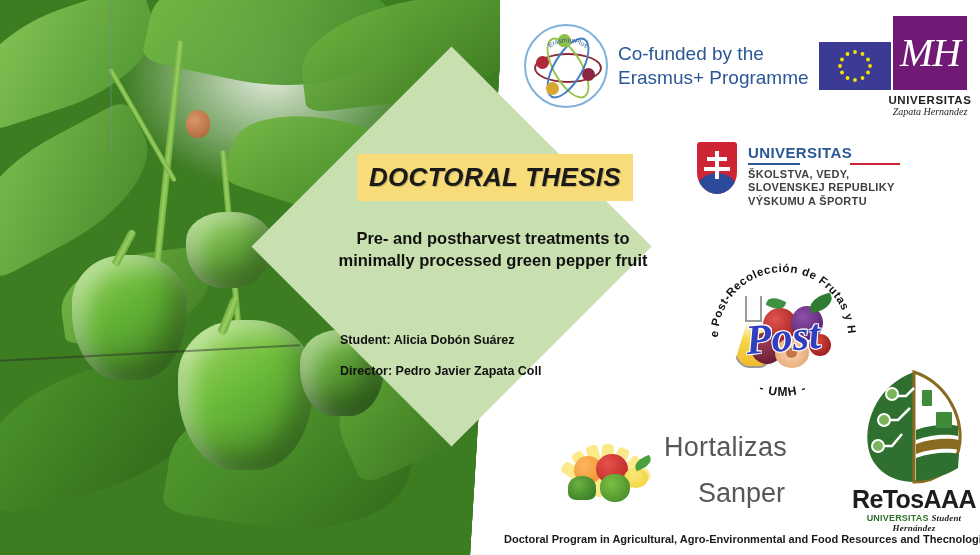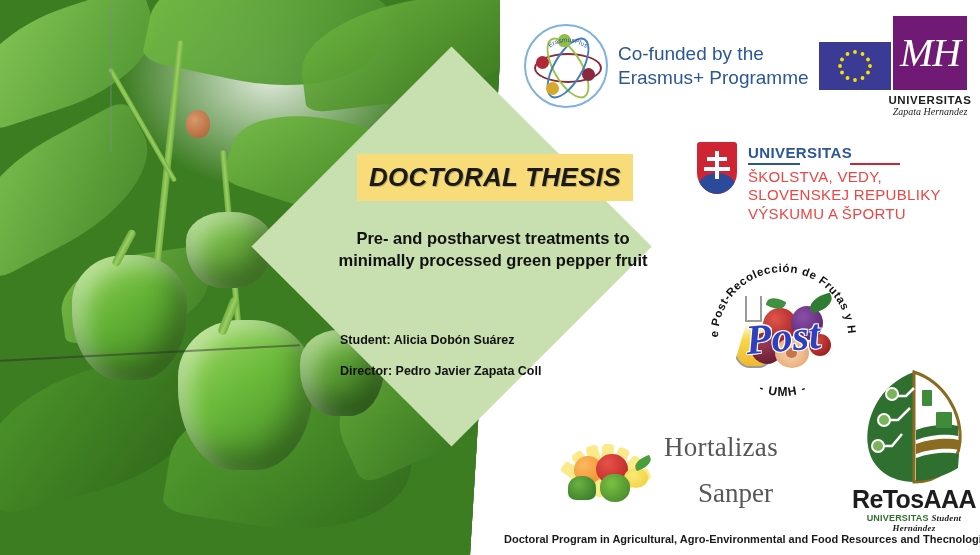--- a/index.html
+++ b/index.html
@@ -258,25 +258,25 @@
     letter-spacing: .4px;
     color: #2b5796;
   }
   .min-rule {
     height: 2px;
     width: 152px;
     margin: 2px 0 3px 0;
     background: linear-gradient(90deg,#2b5796 0 34%, #ffffff 34% 67%, #cf2434 67% 100%);
   }
   .min-lines {
-    font-size: 15px;
-    font-weight: normal;
+    font-size: 11px;
+    font-weight: bold;
     line-height: 1.22;
     letter-spacing: .3px;
-    color: #ef4444;
+    color: #404040;
   }
 
   
   .post-logo {
     position: absolute;
     left: 704px; top: 258px;
     width: 158px; height: 158px;
   }
   .post-ring { position: absolute; inset: 0; }
   .post-center {
@@ -340,21 +340,20 @@
     left: 50px; bottom: 14px;
     width: 12px; height: 50px;
     background: #fbe98a;
     transform-origin: 50% 100%;
     border-radius: 4px;
   }
   .sv { position: absolute; }
   .sanper-text {
     color: #575757;
     line-height: 1.0;
-    font-family: Liberation Serif, serif;
   }
   .sanper-t1 { font-size: 27px; letter-spacing: .3px; }
   .sanper-t2 { font-size: 27px; padding-left: 34px; margin-top: 19px; }
 
   
   .retos {
     position: absolute;
     left: 852px; top: 368px;
     width: 124px;
     text-align: center;

